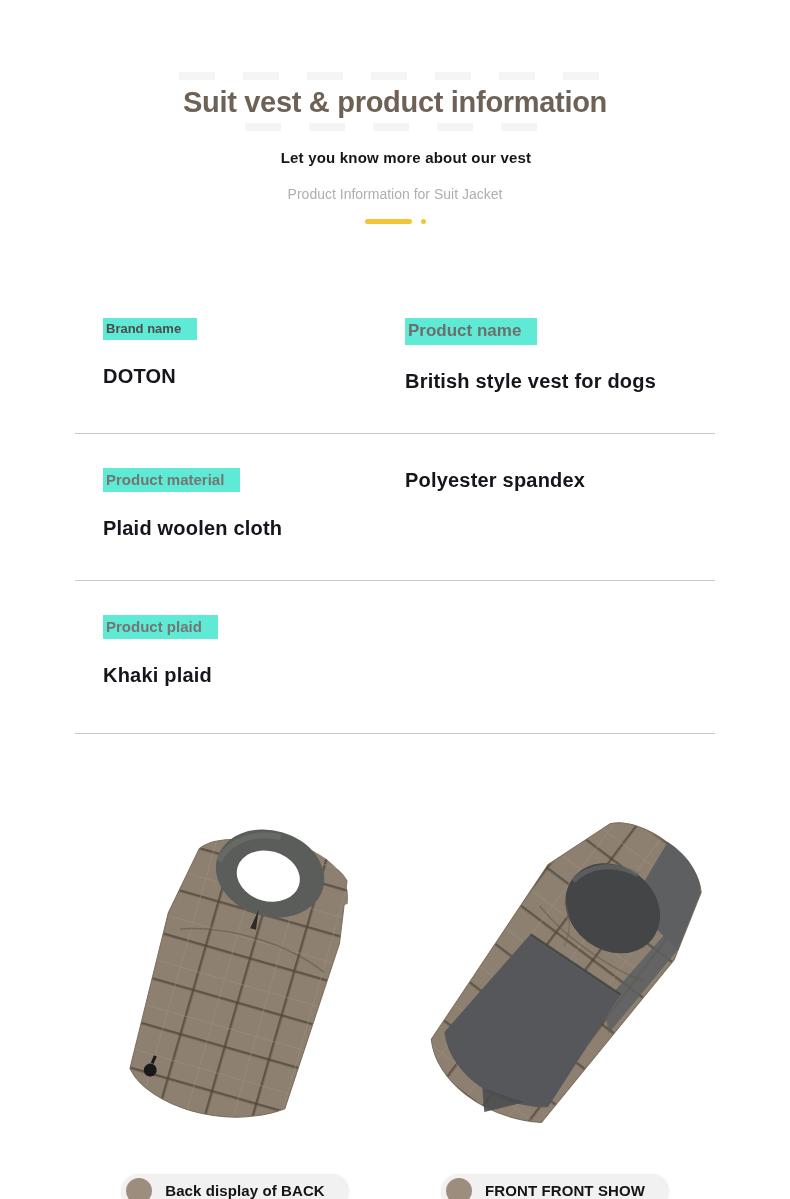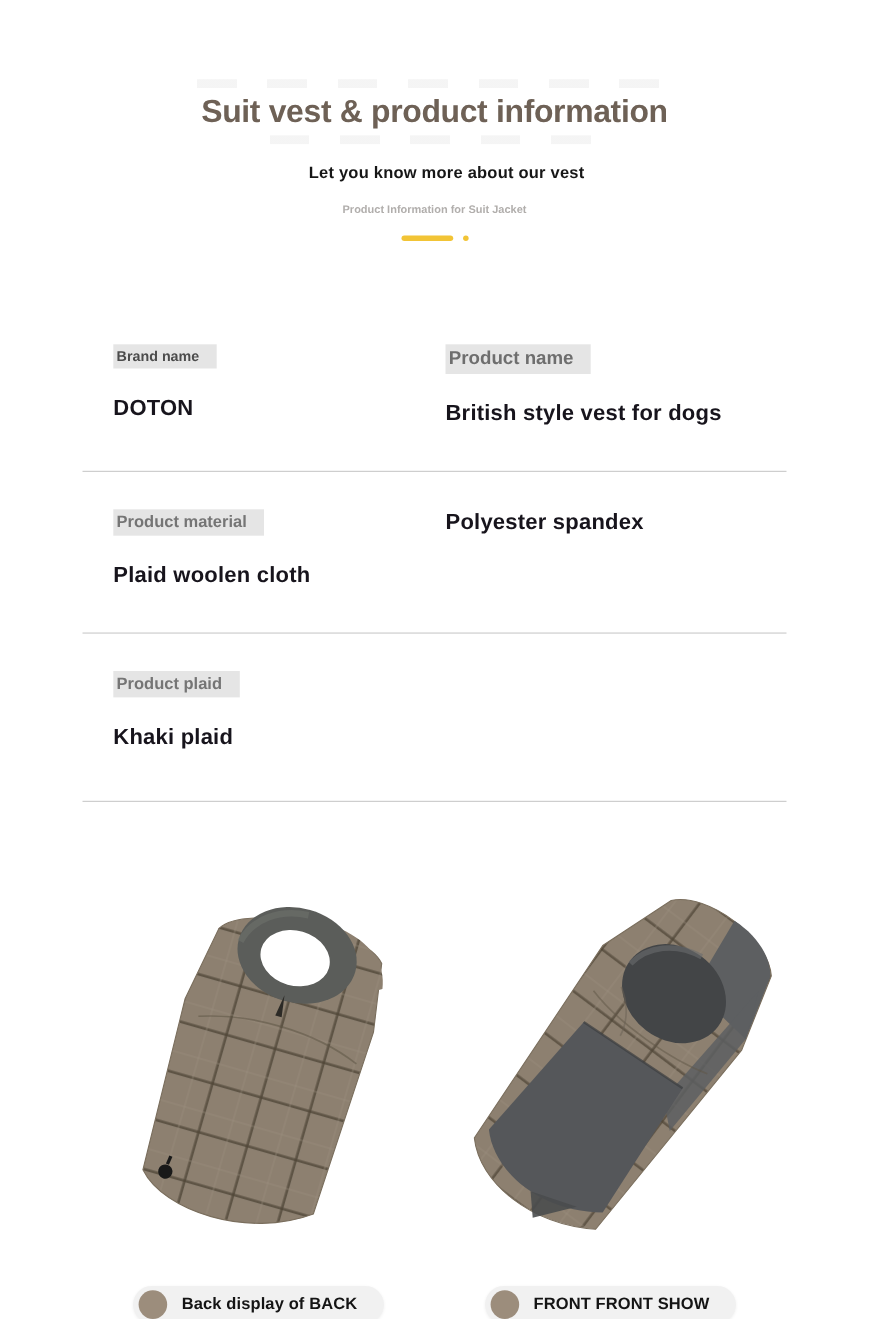--- a/index.html
+++ b/index.html
@@ -20,21 +20,21 @@
   .strip.bottom{top:123px;width:300px;}
   h1{
     margin:0;font-size:29px;font-weight:700;letter-spacing:-0.3px;
     color:var(--title-color,#6e6156);line-height:1.15;text-align:center;
   }
   h2{
     margin:30px 0 0;font-size:15px;font-weight:700;color:#161616;
     letter-spacing:.2px;line-height:1.2;padding-left:22px;
   }
   .caption{
-    margin-top:19px;font-size:10px;font-weight:700;
+    margin-top:19px;font-size:14px;font-weight:400;
     color:var(--caption-color,#b1aeac);line-height:1.2;text-align:center;
   }
   .accent{
     margin-top:16px;display:flex;align-items:center;justify-content:center;gap:9px;
   }
   .accent .bar{
     width:47px;height:5px;border-radius:3px;background:var(--accent,#f2c436);display:inline-block;
   }
   .accent .dot{
     width:5px;height:5px;border-radius:50%;background:var(--accent,#f2c436);display:inline-block;
@@ -44,21 +44,21 @@
   .specs{margin:82px 75px 0;}
   .spec-row{
     display:grid;grid-template-columns:325px 1fr;
     padding:34px 0 40px;border-bottom:1px solid var(--divider,#c9c9c9);
   }
   .spec-row.first{padding-top:12px;}
   .spec-row.last{padding-bottom:46px;}
   .cell.left{padding-left:28px;}
   .cell.right{padding-left:5px;}
   .label{margin-bottom:24px;font-weight:700;line-height:1.2;}
-  .label span{display:inline-block;background:#e5e5e5;padding:3px 16px 3px 3px;}
+  .label span{display:inline-block;background:#5eead4;padding:3px 16px 3px 3px;}
   .label.s1{font-size:13px;color:var(--label-strong,#4c4c4c);}
   .label.s2{font-size:17px;color:#6e6e6e;}
   .label.s3{font-size:15px;color:var(--label-color,#757575);}
   .value{
     font-size:20px;font-weight:700;color:var(--value-color,#17141c);
     letter-spacing:.2px;line-height:1.2;
   }
 
   
   .gallery{

